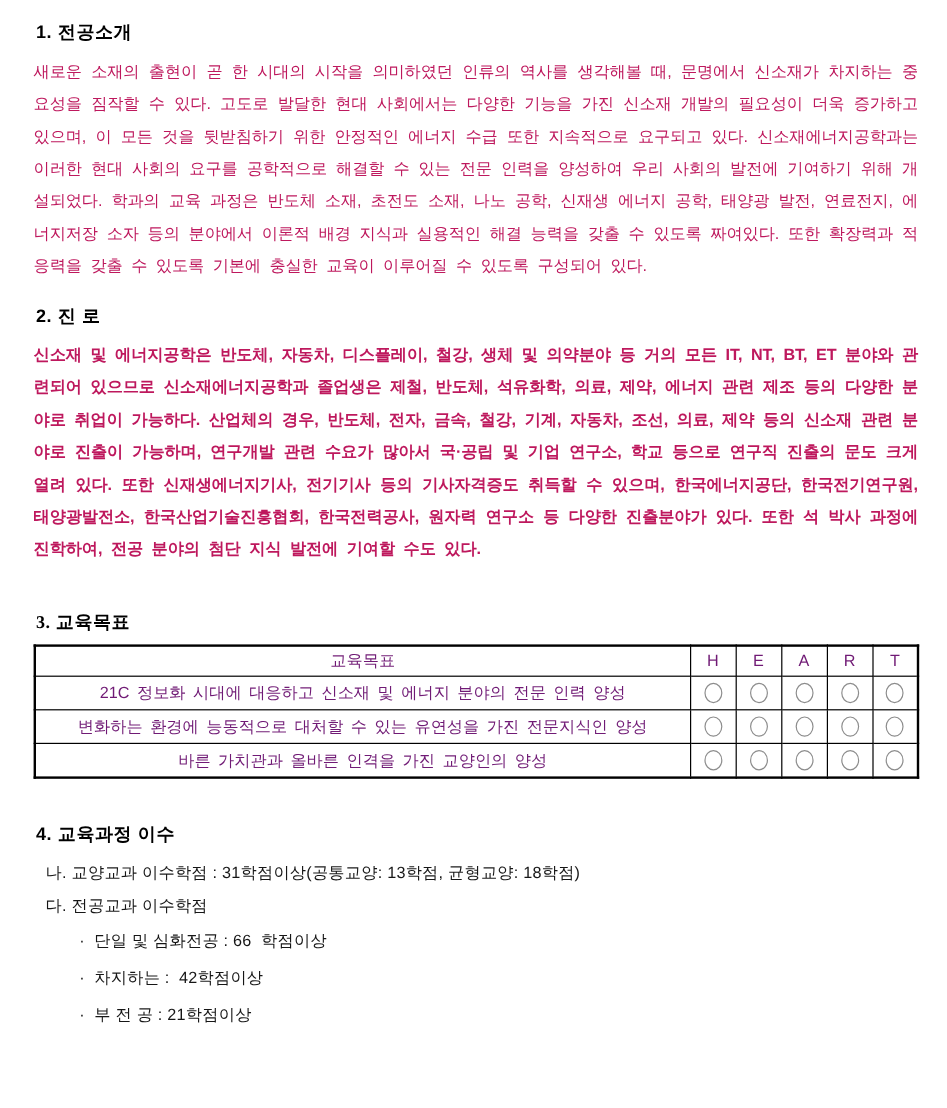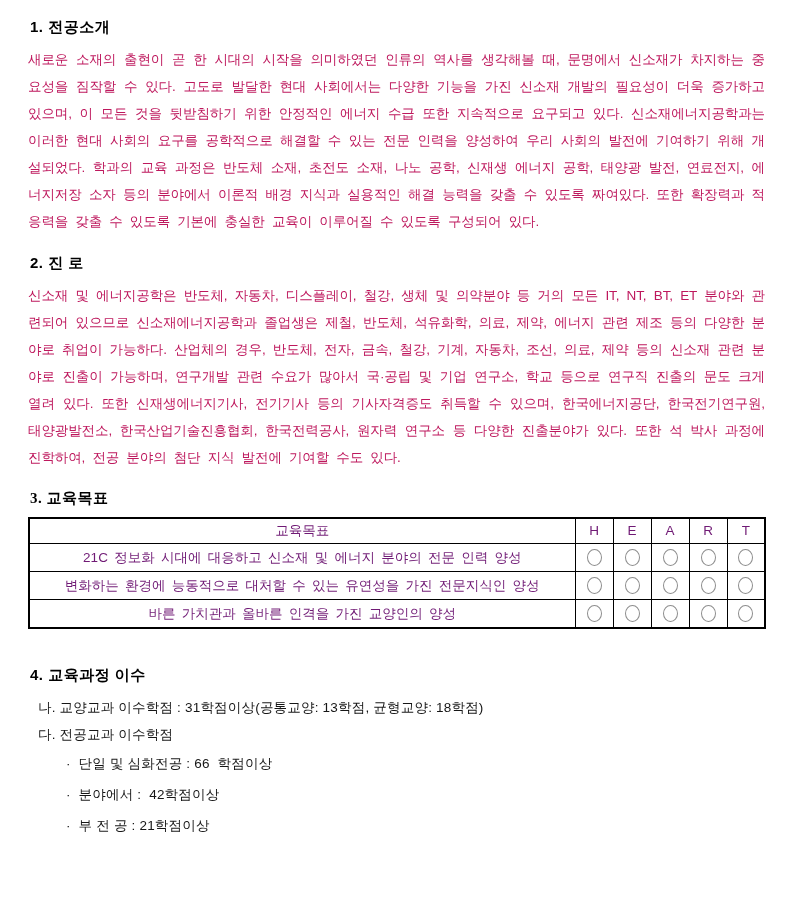--- a/index.html
+++ b/index.html
@@ -25,21 +25,21 @@
   }
   p.sec-body {
     font-size: 13.5px;
     line-height: 27px;
     text-align: justify;
     word-spacing: 3.5px;
     letter-spacing: -0.1px;
     color: #be185d;
   }
   .gap-a { margin-bottom: 19px; }
-  .gap-b { margin-bottom: 18px; }
+  .gap-b { margin-bottom: 38px; font-weight: bold; }
   .gap-c { margin-bottom: 13px; font-family: Liberation Serif, serif; }
   .gap-d { margin-bottom: 37px; }
 
   table.goals {
     width: 736px;
     border-collapse: collapse;
     border: 2px solid #000;
     table-layout: fixed;
   }
   table.goals th, table.goals td {
@@ -148,17 +148,17 @@
       </tr>
     </tbody>
   </table>
 
   <h2 class="sec-heading">4. 교육과정 이수</h2>
 
   <div class="course-list">
     <div class="course-item">나. 교양교과 이수학점 : 31학점이상(공통교양: 13학점, 균형교양: 18학점)</div>
     <div class="course-item">다. 전공교과 이수학점</div>
     <div class="course-subitem">·  단일 및 심화전공 : 66  학점이상</div>
-    <div class="course-subitem">·  분야에서 :  42학점이상</div>
+    <div class="course-subitem">·  차지하는 :  42학점이상</div>
     <div class="course-subitem">·  부 전 공 : 21학점이상</div>
   </div>
 
 </div>
 
 </body></html>

